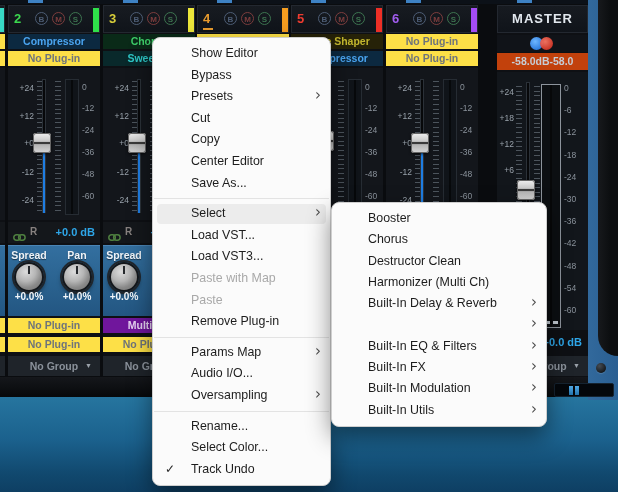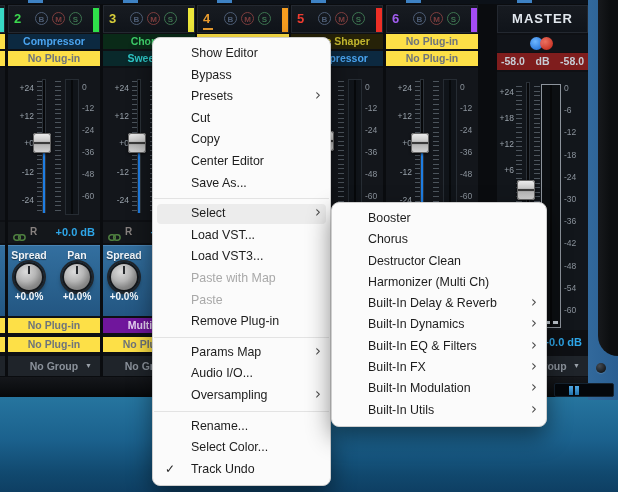--- a/index.html
+++ b/index.html
@@ -58,22 +58,22 @@
 
   
   #master{position:absolute;left:497px;top:5px;width:91px;height:372px;background:#0e1014;z-index:1;}
   .m-header{position:absolute;left:0;top:0;width:91px;height:28px;box-sizing:border-box;
             background:linear-gradient(180deg,#171b21,#10141a);border:1px solid #232830;
             text-align:center;line-height:26px;font-size:13px;font-weight:bold;color:#e2e8ee;letter-spacing:1px;}
   .m-icons{position:absolute;left:0;top:30px;width:91px;height:17px;background:#101318;}
   .sc{position:absolute;top:2px;width:13px;height:13px;border-radius:50%;}
   .sc.blue{left:33px;background:radial-gradient(circle at 40% 35%,#6db6ff,#1565d0);}
   .sc.red{left:43px;background:radial-gradient(circle at 40% 35%,#ff7a66,#cc2012);opacity:.92;}
-  .m-readout{position:absolute;left:0;top:48px;width:91px;height:17px;background:#7f1d1d;
-             font-size:10.5px;font-weight:bold;color:#c6cdd5;display:flex;justify-content:space-between;
+  .m-readout{position:absolute;left:0;top:48px;width:91px;height:17px;background:#c2410c;
+             font-size:10.5px;font-weight:bold;color:#c6cdd5;display:flex;justify-content:center;
              padding:0 4px;box-sizing:border-box;line-height:17px;}
   .m-fader{position:absolute;left:0;top:67px;width:91px;height:258px;background:#12161b;}
   .mfscale{position:absolute;left:0;width:17px;text-align:right;font-size:8.5px;color:#98a1aa;}
   .m-fader .ticks{top:14px;height:232px;}
   .mtrack{position:absolute;left:29px;top:10px;width:4px;height:248px;background:#07080a;
           border:1px solid #2b3138;box-sizing:border-box;}
   .mfill{position:absolute;left:30.5px;top:190px;width:2px;height:68px;background:#1e7de2;}
   .mcap{position:absolute;left:20px;top:108px;width:18px;height:20px;border-radius:3px;
         background:linear-gradient(180deg,#f0f0f0,#c9c9c9 40%,#8f8f8f 52%,#b5b5b5 60%,#d6d6d6);
         box-shadow:0 1px 3px rgba(0,0,0,.7), inset 0 0 0 1px #666;}
@@ -408,19 +408,19 @@
       <div class="mitem"><span>Rename...</span></div>
       <div class="mitem"><span>Select Color...</span></div>
       <div class="mitem"><span>Track Undo</span><span class="mcheck">✓</span></div>
     </div>
   <div id="select-submenu" class="menu">
       <div class="mitem"><span>Booster</span></div>
       <div class="mitem"><span>Chorus</span></div>
       <div class="mitem"><span>Destructor Clean</span></div>
       <div class="mitem"><span>Harmonizer (Multi Ch)</span></div>
       <div class="mitem"><span>Built-In Delay &amp; Reverb</span><span class="marrow">›</span></div>
-      <div class="mitem"><span>Built-In Dynamics</span><span class="marrow">›</span></div>
+      <div class="mitem"><span class="marrow">›</span></div>
       <div class="mitem"><span>Built-In EQ &amp; Filters</span><span class="marrow">›</span></div>
       <div class="mitem"><span>Built-In FX</span><span class="marrow">›</span></div>
       <div class="mitem"><span>Built-In Modulation</span><span class="marrow">›</span></div>
       <div class="mitem"><span>Built-In Utils</span><span class="marrow">›</span></div>
     </div>
 </div>
 
 </body></html>

